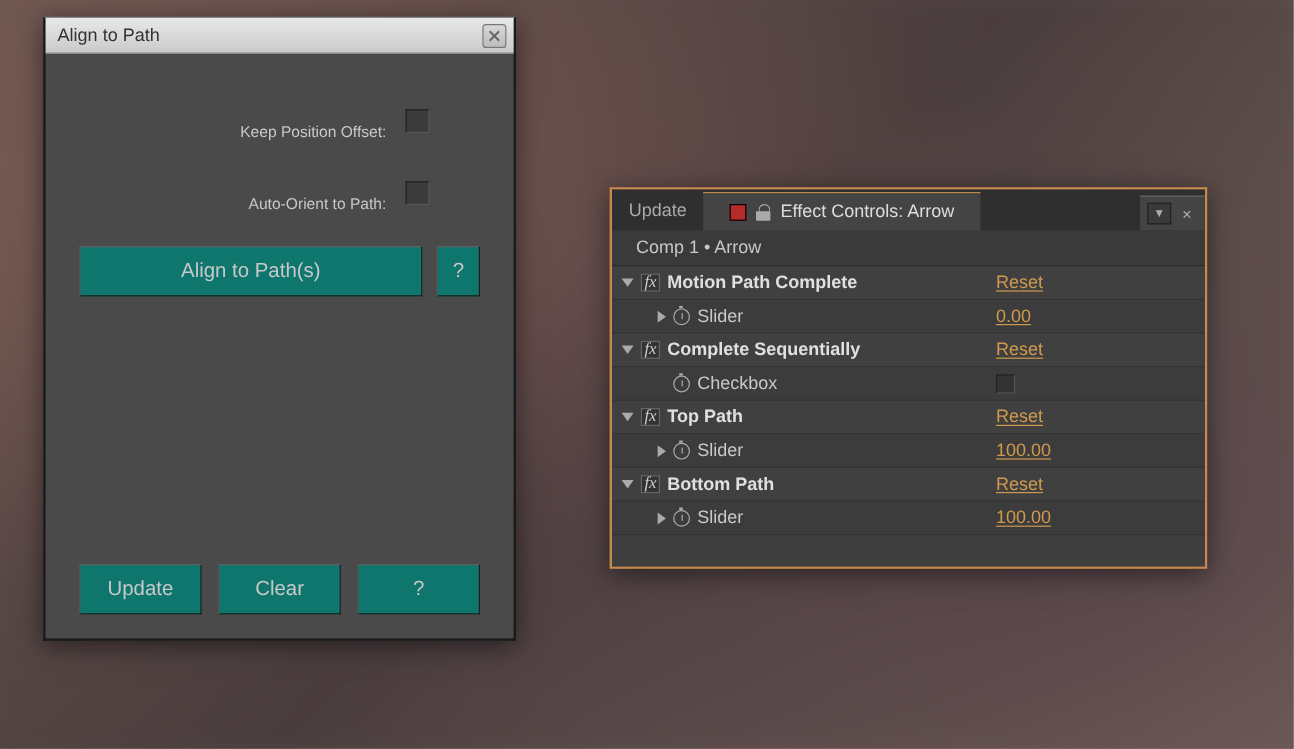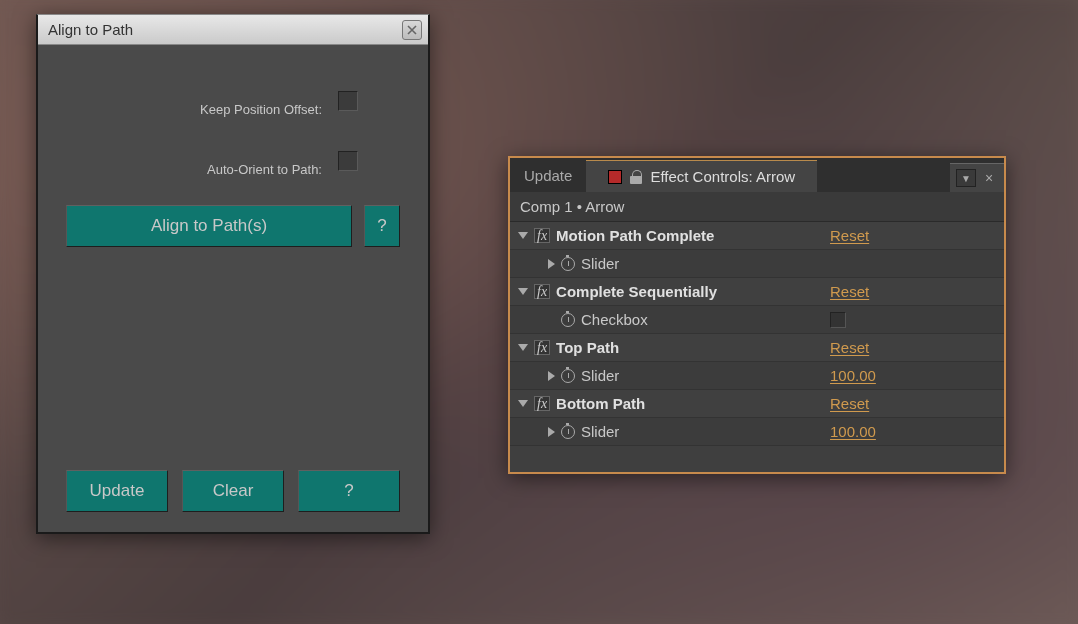--- a/index.html
+++ b/index.html
@@ -225,21 +225,21 @@
     width: 18px;
     height: 18px;
     display: flex;
     align-items: center;
     justify-content: center;
     color: #aaa;
     font-size: 14px;
     cursor: pointer;
   }
   .ec-breadcrumb {
-    padding: 6px 10px;
+    padding: 6px 20px;
     background: #3a3a3a;
     color: #c8c8c8;
     font-size: 15px;
     border-bottom: 1px solid #2a2a2a;
   }
   .ec-body {
     flex: 1;
     background: #3f3f3f;
     overflow: hidden;
   }
@@ -392,20 +392,21 @@
         <span class="effect-name">Motion Path Complete</span>
       </div>
       <div class="ec-right">Reset</div>
     </div>
     <div class="ec-row">
       <div class="ec-left indent1">
         <div class="twirl closed"></div>
         <div class="stopwatch"></div>
         <span class="prop-name">Slider</span>
       </div>
+      <div class="ec-right">0.00</div>
     </div>
 
     <div class="ec-row">
       <div class="ec-left">
         <div class="twirl open"></div>
         <span class="fx-box">fx</span>
         <span class="effect-name">Complete Sequentially</span>
       </div>
       <div class="ec-right">Reset</div>
     </div>

